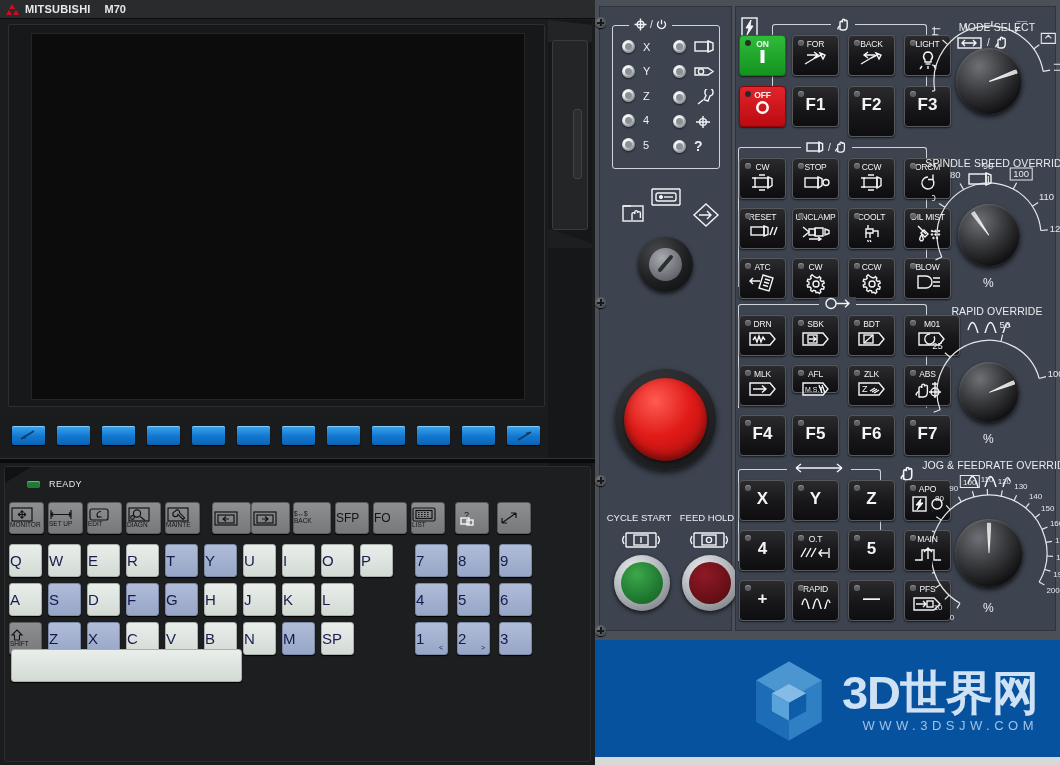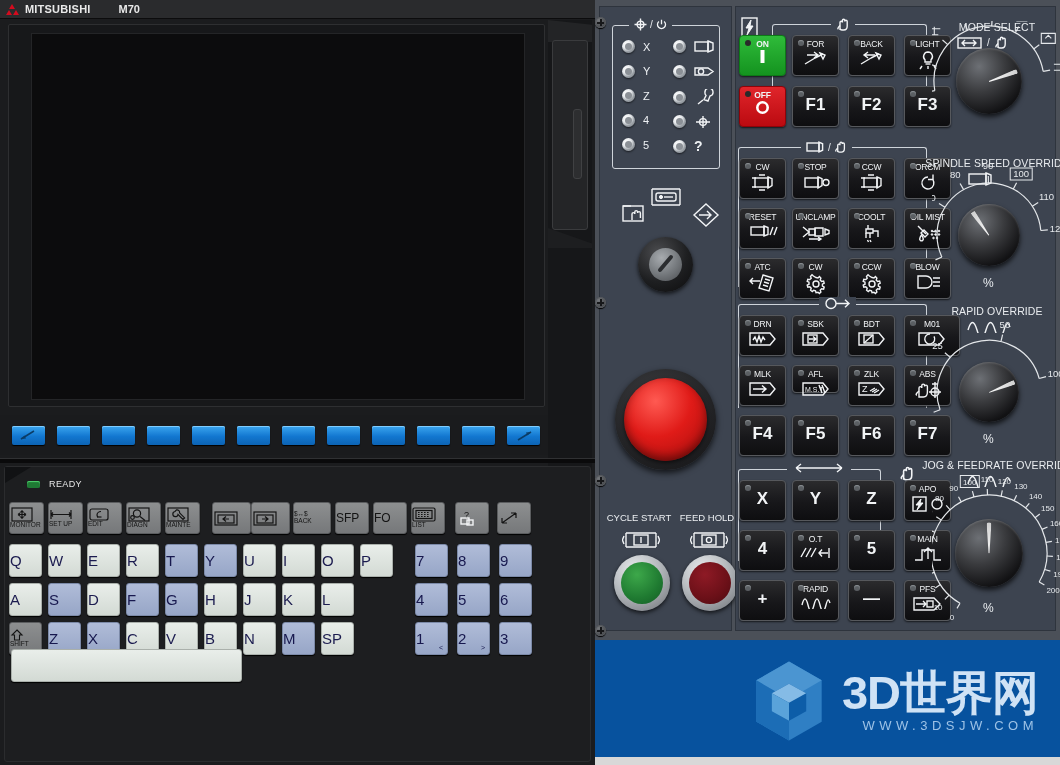--- a/index.html
+++ b/index.html
@@ -16,21 +16,21 @@
   .nc-titlebar { position:absolute; left:0; top:0; width:595px; height:19px;
                  background:#2a2b2d; border-bottom:1px solid #0c0c0d;
                  display:flex; align-items:center; padding-left:6px; gap:6px; }
   .mit-logo { width:13px; height:11px; position:relative; }
   .mit-logo i { position:absolute; width:0;height:0;border-left:3.2px solid transparent;
                 border-right:3.2px solid transparent;border-bottom:5.6px solid #d40b1e;}
   .mit-logo i:nth-child(1){ left:0; bottom:0;}
   .mit-logo i:nth-child(2){ right:0; bottom:0;}
   .mit-logo i:nth-child(3){ left:3.3px; top:0;}
   .nc-brand { color:#e9e9e9; font-size:11px; font-weight:bold; letter-spacing:.2px;}
-  .nc-model { color:#e9e9e9; font-size:11px; font-weight:bold; margin-left:22px;}
+  .nc-model { color:#e9e9e9; font-size:11px; font-weight:bold; margin-left:8px;}
 
   .screen-bezel { position:absolute; left:8px; top:24px; width:537px; height:383px;
                   background:#17181a; border:1px solid #2e2f31; border-radius:2px;}
   .screen-inner { position:absolute; left:22px; top:8px; width:494px; height:367px;
                   background:#0a0a0b; border:1px solid #242527; }
   .screen-glass { position:absolute; inset:0; background:#0c0c0d; }
 
   
   .nc-side { position:absolute; left:548px; top:20px; width:44px; height:450px;
              background:#161719;}
@@ -647,21 +647,21 @@
                 <path class="st" d="M11 2a4.5 4.5 0 0 0-3 7.8V12h6V9.8A4.5 4.5 0 0 0 11 2z"></path>
                 <path class="st" d="M8.5 14h5"></path>
                 <path class="st" d="M5 16l-2 3M11 16v3M17 16l2 3"></path>
               </svg>
             </span>
           </div>
           <div class="ob" style="left: 56px; top: 79px; width: 47px; height: 41px; align-items: center;">
             <span class="led"></span>
             <span class="big">F1</span>
           </div>
-          <div class="ob" style="left: 112px; top: 79px; width: 47px; height: 41px;">
+          <div class="ob" style="left: 112px; top: 79px; width: 47px; height: 51px;">
             <span class="led"></span>
             <span class="big">F2</span>
           </div>
           <div class="ob" style="left: 168px; top: 79px; width: 47px; height: 41px;">
             <span class="led"></span>
             <span class="big">F3</span>
           </div>
         </div>
 
       <div class="group-box" style="left:2px; top:140px; width:189px; height:140px; border-bottom:none; border-radius:3px 3px 0 0;">

